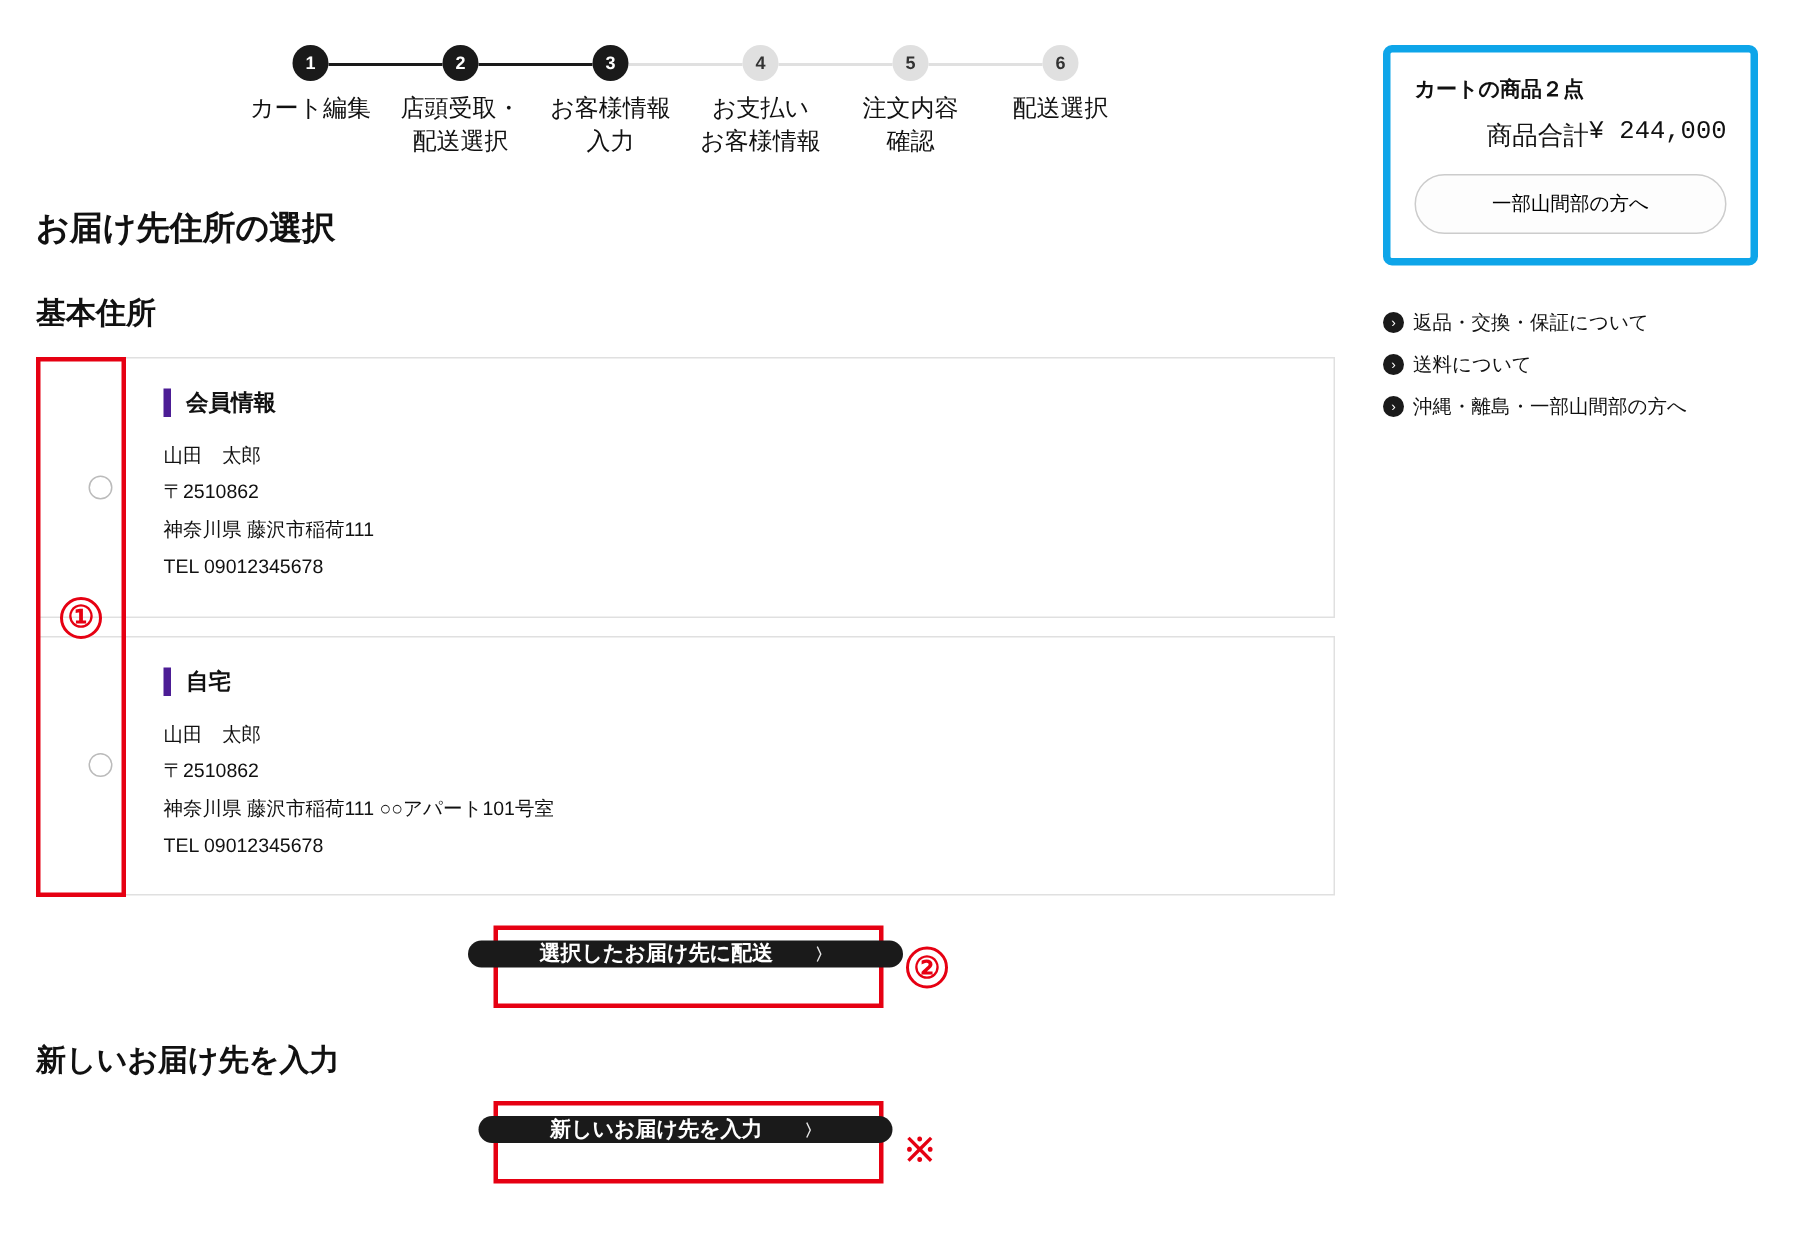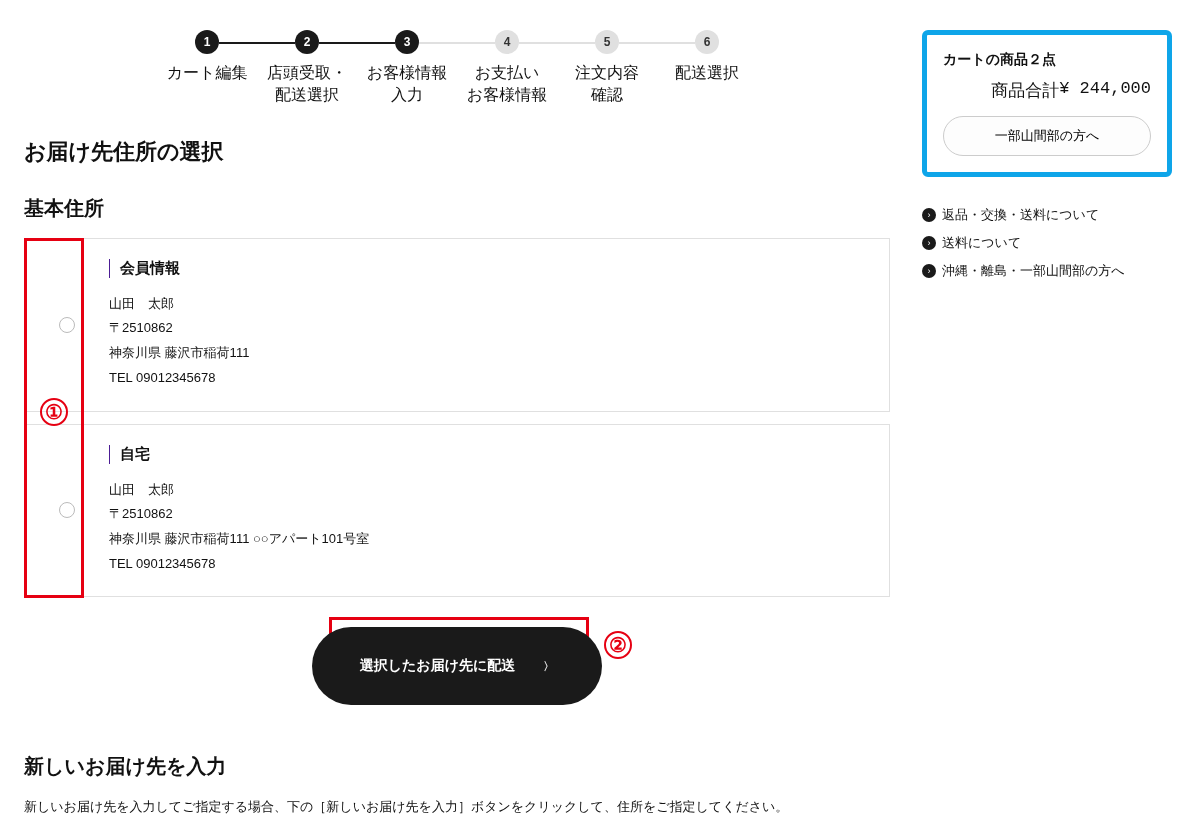--- a/index.html
+++ b/index.html
@@ -26,25 +26,25 @@
 .red-box-wrapper { position: relative; }
 .red-highlight-1 { position: absolute; border: 3px solid #e60012; top: 0; left: 0; width: 60px; height: 360px; z-index: 5; pointer-events: none; }
 
 .annot { position: absolute; color: #e60012; font-weight: bold; font-size: 20px; display: flex; align-items: center; justify-content: center; z-index: 6; }
 .annot-circle { border: 2px solid #e60012; border-radius: 50%; width: 28px; height: 28px; display: flex; align-items: center; justify-content: center; }
 
 .address-card { border: 1px solid #e0e0e0; display: flex; align-items: center; padding: 20px 20px 20px 12px; margin-bottom: 12px; background: #fff; }
 .radio-col { width: 60px; display: flex; justify-content: center; }
 .radio { width: 16px; height: 16px; border: 1px solid #bbb; border-radius: 50%; background: #fff; }
 .addr-body { flex: 1; padding-left: 12px; }
-.addr-title { border-left: 1px solid #4c1d95; padding-left: 10px; font-weight: bold; font-size: 15px; margin-bottom: 14px; font-family: Liberation Mono, monospace; }
+.addr-title { border-left: 5px solid #4c1d95; padding-left: 10px; font-weight: bold; font-size: 15px; margin-bottom: 14px; font-family: Liberation Mono, monospace; }
 .addr-line { font-size: 13px; line-height: 1.9; }
 
 .cta-wrap { display: flex; justify-content: center; position: relative; margin: 24px 0 48px; }
-.cta-btn { background: #1a1a1a; color: #fff; border: none; border-radius: 999px; padding: 30px 48px; font-size: 14px; display: flex; align-items: center; gap: 28px; cursor: pointer; font-weight: bold; position: relative; }
+.cta-btn { background: #1a1a1a; color: #fff; border: none; border-radius: 999px; padding: 0 48px; font-size: 14px; display: flex; align-items: center; gap: 28px; cursor: pointer; font-weight: bold; position: relative; }
 .cta-arrow { font-size: 11px; opacity: 0.9; }
 .red-box-btn { position: absolute; border: 3px solid #e60012; pointer-events: none; }
 
 .new-section { margin-top: 8px; }
 .new-desc { font-size: 13px; line-height: 1.7; margin-bottom: 24px; }
 
 
 .side-box { border: 5px solid #0ea5e9; border-radius: 6px; padding: 16px 16px 16px; margin-bottom: 24px; }
 .side-title { font-weight: bold; font-size: 14px; margin-bottom: 10px; }
 .side-row { display: flex; justify-content: flex-end; font-size: 17px; margin-bottom: 14px; font-family: Liberation Mono, monospace; }
@@ -137,21 +137,20 @@
         <span>選択したお届け先に配送</span>
         <span class="cta-arrow">〉</span>
       </button>
       <div class="annot" style="top:4px;left:580px;">
         <span class="annot-circle">②</span>
       </div>
     </div>
 
     <div class="new-section">
       <h2>新しいお届け先を入力</h2>
-      <p class="new-desc">新しいお届け先を入力してご指定する場合、下の［新しいお届け先を入力］ボタンをクリックして、住所をご指定してください。</p>
 
       <div class="cta-wrap" style="margin-bottom:16px">
         <div class="red-box-btn" style="top:-10px;left:305px;width:260px;height:55px;"></div>
         <button class="cta-btn">
           <span>新しいお届け先を入力</span>
           <span class="cta-arrow">〉</span>
         </button>
         <div class="annot" style="top:6px;left:580px;font-size:22px">
           <span>※</span>
         </div>
@@ -165,21 +164,21 @@
       <div class="side-title">カートの商品２点</div>
       <div class="side-row">
         <span>商品合計</span>
         <span>¥ 244,000</span>
       </div>
       <button class="back-btn">一部山間部の方へ</button>
     </div>
     <ul class="side-links" id="side-links">
         <li>
           <span class="side-link-bullet">›</span>
-          <span>返品・交換・送料について</span>
+          <span>返品・交換・保証について</span>
         </li>
         <li>
           <span class="side-link-bullet">›</span>
           <span>送料について</span>
         </li>
         <li>
           <span class="side-link-bullet">›</span>
           <span>沖縄・離島・一部山間部の方へ</span>
         </li>
       </ul>

